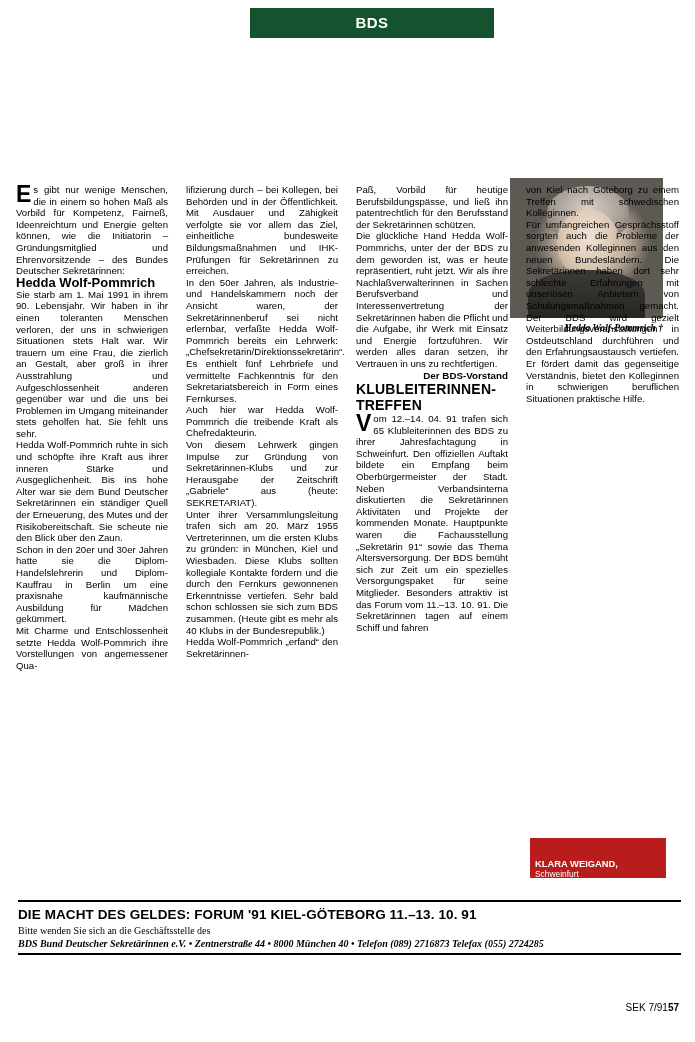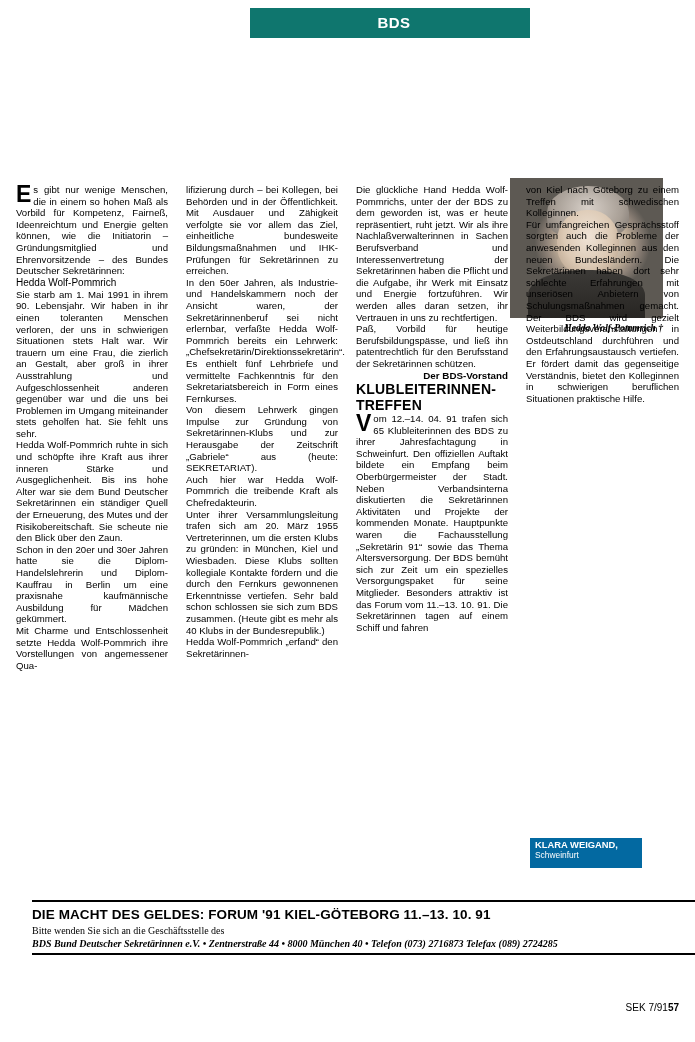--- a/index.html
+++ b/index.html
@@ -20,24 +20,23 @@
     width: 695px;
     height: 1042px;
     box-sizing: border-box;
   }
 
   
   .header-band {
     position: absolute;
     left: 250px;
     top: 8px;
-    width: 272px;
+    width: 244px;
     height: 30px;
-    background: #0f766e;
-    padding-left: 8px;
+    background: #14532d;
   }
   .header-band-label {
     color: #ffffff;
     font-weight: bold;
     font-size: 15px;
     letter-spacing: 0.5px;
     text-align: center;
     line-height: 30px;
     font-family: "Liberation Sans", sans-serif;
   }
@@ -99,22 +98,22 @@
   .dropcap::first-letter {
     float: left;
     font-size: 23px;
     line-height: 19px;
     font-weight: bold;
     padding-right: 2px;
     padding-top: 1px;
     font-family: "Liberation Sans", sans-serif;
   }
   .sub-bold {
-    font-weight: normal;
-    font-size: 10px;
+    font-weight: bold;
+    font-size: 13px;
     line-height: 12px;
     margin-top: 3px;
   }
   .right-bold {
     font-weight: bold;
     font-size: 9.8px;
     text-align: right;
     margin-top: 4px;
   }
   .section-head {
@@ -182,41 +181,41 @@
     font-style: italic;
     font-family: "Liberation Serif", serif;
     text-align: right;
   }
 
   
   .signature-box {
     position: absolute;
     left: 530px;
     top: 838px;
-    width: 112px;
+    width: 136px;
     height: 30px;
-    background: #0369a1;
+    background: #b91c1c;
     color: #ffffff;
-    padding: 1px 5px;
+    padding: 20px 5px;
     box-sizing: border-box;
   }
   .signature-name {
     font-size: 9.4px;
     font-weight: bold;
     line-height: 11px;
   }
   .signature-city {
     font-size: 8.4px;
     line-height: 10px;
   }
 
   
   .footer {
     position: absolute;
-    left: 32px;
+    left: 18px;
     top: 900px;
     width: 663px;
   }
   .footer-rule-top { border-top: 2px solid #000; height: 0; }
   .footer-rule-bottom { border-top: 2px solid #000; height: 0; margin-top: 4px; }
   .footer-title {
     font-size: 13.5px;
     font-weight: bold;
     font-family: "Liberation Sans", sans-serif;
     margin: 5px 0 3px 0;
@@ -271,29 +270,29 @@
       <p class="sub-bold">Hedda Wolf-Pommrich</p>
       <p>Sie starb am 1. Mai 1991 in ihrem 90. Lebensjahr. Wir haben in ihr einen toleranten Menschen verloren, der uns in schwierigen Situationen stets Halt war. Wir trauern um eine Frau, die zierlich an Gestalt, aber groß in ihrer Ausstrahlung und Aufgeschlossenheit anderen gegenüber war und die uns bei Problemen im Umgang miteinander stets geholfen hat. Sie fehlt uns sehr.</p>
       <p>Hedda Wolf-Pommrich ruhte in sich und schöpfte ihre Kraft aus ihrer inneren Stärke und Ausgeglichenheit. Bis ins hohe Alter war sie dem Bund Deutscher Sekretärinnen ein ständiger Quell der Erneuerung, des Mutes und der Risikobereitschaft. Sie scheute nie den Blick über den Zaun.</p>
       <p>Schon in den 20er und 30er Jahren hatte sie die Diplom-Handelslehrerin und Diplom-Kauffrau in Berlin um eine praxisnahe kaufmännische Ausbildung für Mädchen gekümmert.</p>
       <p>Mit Charme und Entschlossenheit setzte Hedda Wolf-Pommrich ihre Vorstellungen von angemessener Qua-</p>
     </div>
 
     <div class="col" id="col2">
       <p>lifizierung durch – bei Kollegen, bei Behörden und in der Öffentlichkeit. Mit Ausdauer und Zähigkeit verfolgte sie vor allem das Ziel, einheitliche bundesweite Bildungsmaßnahmen und IHK-Prüfungen für Sekretärinnen zu erreichen.</p>
       <p>In den 50er Jahren, als Industrie- und Handelskammern noch der Ansicht waren, der Sekretärinnenberuf sei nicht erlernbar, verfaßte Hedda Wolf-Pommrich bereits ein Lehrwerk: „Chefsekretärin/Direktionssekretärin“. Es enthielt fünf Lehrbriefe und vermittelte Fachkenntnis für den Sekretariatsbereich in Form eines Fernkurses.</p>
+      <p>Auch hier war Hedda Wolf-Pommrich die treibende Kraft als Chefredakteurin.</p>
       <p>Von diesem Lehrwerk gingen Impulse zur Gründung von Sekretärinnen-Klubs und zur Herausgabe der Zeitschrift „Gabriele“ aus (heute: SEKRETARIAT).</p>
-      <p>Auch hier war Hedda Wolf-Pommrich die treibende Kraft als Chefredakteurin.</p>
       <p>Unter ihrer Versammlungsleitung trafen sich am 20. März 1955 Vertreterinnen, um die ersten Klubs zu gründen: in München, Kiel und Wiesbaden. Diese Klubs sollten kollegiale Kontakte fördern und die durch den Fernkurs gewonnenen Erkenntnisse vertiefen. Sehr bald schon schlossen sie sich zum BDS zusammen. (Heute gibt es mehr als 40 Klubs in der Bundesrepublik.)</p>
       <p>Hedda Wolf-Pommrich „erfand“ den Sekretärinnen-</p>
     </div>
 
     <div class="col" id="col3">
+      <p>Paß, Vorbild für heutige Berufsbildungspässe, und ließ ihn patentrechtlich für den Berufsstand der Sekretärinnen schützen.</p>
       <p>Die glückliche Hand Hedda Wolf-Pommrichs, unter der der BDS zu dem geworden ist, was er heute repräsentiert, ruht jetzt. Wir als ihre Nachlaßverwalterinnen in Sachen Berufsverband und Interessenvertretung der Sekretärinnen haben die Pflicht und die Aufgabe, ihr Werk mit Einsatz und Energie fortzuführen. Wir werden alles daran setzen, ihr Vertrauen in uns zu rechtfertigen.</p>
-      <p>Paß, Vorbild für heutige Berufsbildungspässe, und ließ ihn patentrechtlich für den Berufsstand der Sekretärinnen schützen.</p>
       <p class="right-bold">Der BDS-Vorstand</p>
       <p class="section-head">KLUBLEITERINNEN-TREFFEN</p>
       <p class="dropcap">Vom 12.–14. 04. 91 trafen sich 65 Klubleiterinnen des BDS zu ihrer Jahresfachtagung in Schweinfurt. Den offiziellen Auftakt bildete ein Empfang beim Oberbürgermeister der Stadt. Neben Verbandsinterna diskutierten die Sekretärinnen Aktivitäten und Projekte der kommenden Monate. Hauptpunkte waren die Fachausstellung „Sekretärin 91“ sowie das Thema Altersversorgung. Der BDS bemüht sich zur Zeit um ein spezielles Versorgungspaket für seine Mitglieder. Besonders attraktiv ist das Forum vom 11.–13. 10. 91. Die Sekretärinnen tagen auf einem Schiff und fahren</p>
     </div>
 
     <div class="col" id="col4">
       <p>von Kiel nach Göteborg zu einem Treffen mit schwedischen Kolleginnen.</p>
       <p>Für umfangreichen Gesprächsstoff sorgten auch die Probleme der anwesenden Kolleginnen aus den neuen Bundesländern. Die Sekretärinnen haben dort sehr schlechte Erfahrungen mit unseriösen Anbietern von Schulungsmaßnahmen gemacht. Der BDS wird gezielt Weiterbildungsveranstaltungen in Ostdeutschland durchführen und den Erfahrungsaustausch vertiefen. Er fördert damit das gegenseitige Verständnis, bietet den Kolleginnen in schwierigen beruflichen Situationen praktische Hilfe.</p>
     </div>
 
@@ -301,21 +300,21 @@
 
   <div class="signature-box">
     <div class="signature-name">KLARA WEIGAND,</div>
     <div class="signature-city">Schweinfurt</div>
   </div>
 
   <div class="footer">
     <div class="footer-rule-top"></div>
     <div class="footer-title">DIE MACHT DES GELDES: FORUM '91 KIEL-GÖTEBORG 11.–13. 10. 91</div>
     <div class="footer-line1">Bitte wenden Sie sich an die Geschäftsstelle des</div>
-    <div class="footer-line2">BDS Bund Deutscher Sekretärinnen e.V. • Zentnerstraße 44 • 8000 München 40 • Telefon (073) 2716873 Telefax (089) 2724285</div>
+    <div class="footer-line2">BDS Bund Deutscher Sekretärinnen e.V. • Zentnerstraße 44 • 8000 München 40 • Telefon (089) 2716873 Telefax (055) 2724285</div>
     <div class="footer-rule-bottom"></div>
   </div>
 
   <div class="page-num">
     <span class="issue">SEK 7/91</span><span class="num">57</span>
   </div>
 
 </div>
 
 </body></html>

